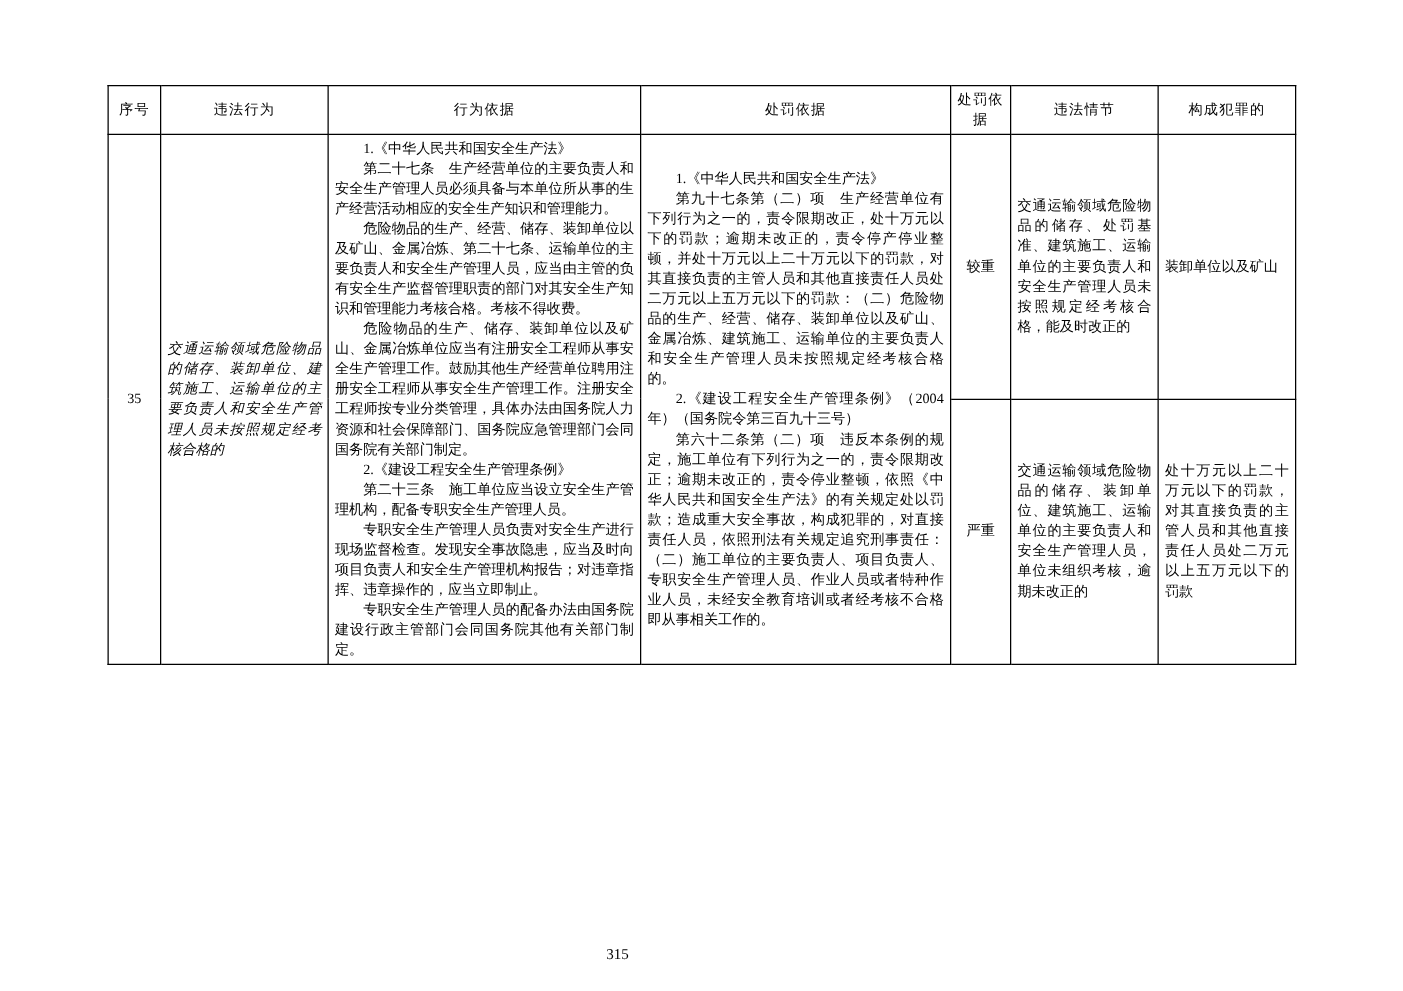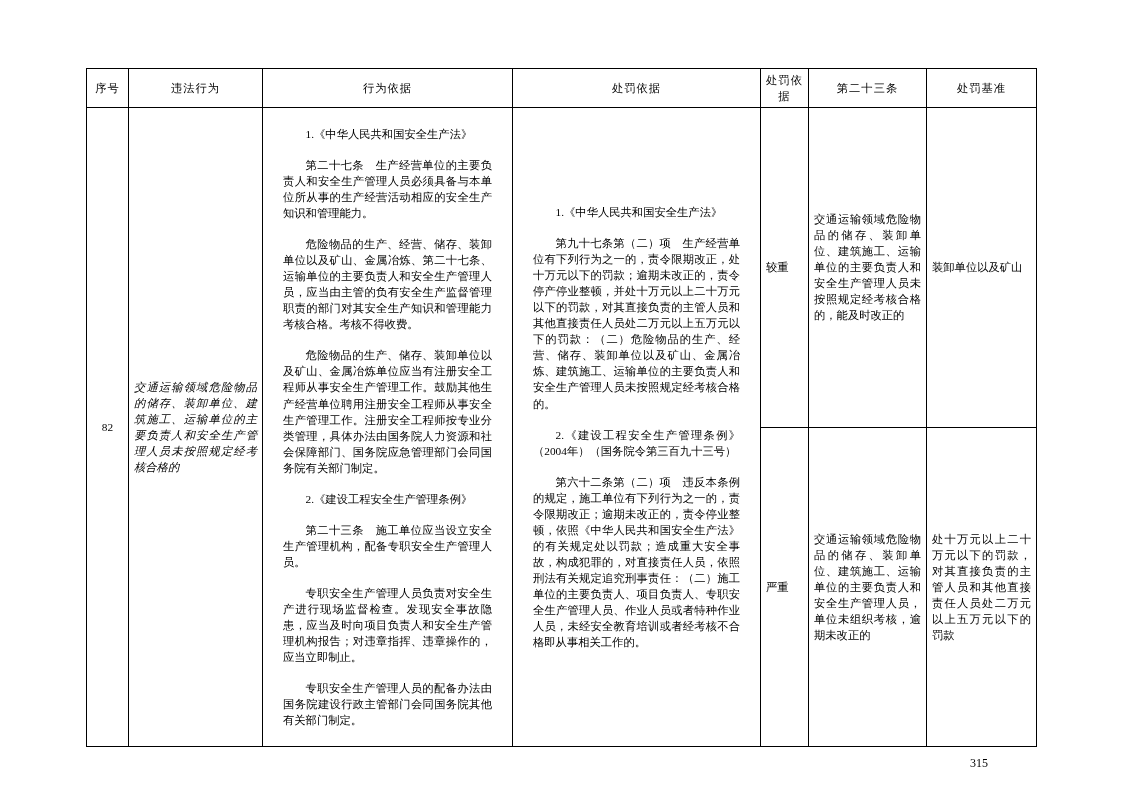--- a/index.html
+++ b/index.html
@@ -51,28 +51,29 @@
   .col-std   { width: 110px; }
 
   .cell-center {
     text-align: center;
   }
   .cell-just {
     text-align: justify;
     text-justify: inter-ideograph;
   }
   .para {
-    margin: 15px;
+    margin: 0;
     text-indent: 2em;
   }
   .para + .para { margin-top: 0; }
   .nowrap-seq {
     font-size: 12.4px;
   }
   .deg-cell {
+    text-align: center;
     font-size: 11.6px;
   }
   .circ-cell, .std-cell {
     text-align: justify;
     text-justify: inter-ideograph;
     font-size: 11.3px;
     line-height: 1.55;
     padding: 6px 8px;
   }
   .act-cell {
@@ -81,21 +82,21 @@
     font-size: 11.3px;
     line-height: 1.55;
     padding: 6px 8px;
     font-style: italic;
   }
   .page-number {
     position: absolute;
     bottom: 22px;
     left: 0;
     width: 100%;
-    text-align: right;
+    text-align: center;
     font-size: 12px;
     font-family: "Liberation Serif", "DejaVu Serif", serif;
   }
 </style>
 </head>
 <body>
 
 <div class="page">
 
   <table class="doc-table">
@@ -108,46 +109,46 @@
       <col class="col-circ">
       <col class="col-std">
     </colgroup>
     <thead>
       <tr>
         <td>序号</td>
         <td>违法行为</td>
         <td>行为依据</td>
         <td>处罚依据</td>
         <td>处罚依据</td>
-        <td>第二十三条</td>
-        <td>处罚基准</td>
+        <td>违法情节</td>
+        <td>构成犯罪的</td>
       </tr>
     </thead>
     <tbody>
       <tr>
-        <td class="cell-center nowrap-seq" rowspan="2">82</td>
+        <td class="cell-center nowrap-seq" rowspan="2">35</td>
         <td class="act-cell" rowspan="2">交通运输领域危险物品的储存、装卸单位、建筑施工、运输单位的主要负责人和安全生产管理人员未按照规定经考核合格的</td>
         <td class="cell-just" rowspan="2">
           <p class="para">1.《中华人民共和国安全生产法》</p>
           <p class="para">第二十七条　生产经营单位的主要负责人和安全生产管理人员必须具备与本单位所从事的生产经营活动相应的安全生产知识和管理能力。</p>
           <p class="para">危险物品的生产、经营、储存、装卸单位以及矿山、金属冶炼、第二十七条、运输单位的主要负责人和安全生产管理人员，应当由主管的负有安全生产监督管理职责的部门对其安全生产知识和管理能力考核合格。考核不得收费。</p>
           <p class="para">危险物品的生产、储存、装卸单位以及矿山、金属冶炼单位应当有注册安全工程师从事安全生产管理工作。鼓励其他生产经营单位聘用注册安全工程师从事安全生产管理工作。注册安全工程师按专业分类管理，具体办法由国务院人力资源和社会保障部门、国务院应急管理部门会同国务院有关部门制定。</p>
           <p class="para">2.《建设工程安全生产管理条例》</p>
           <p class="para">第二十三条　施工单位应当设立安全生产管理机构，配备专职安全生产管理人员。</p>
           <p class="para">专职安全生产管理人员负责对安全生产进行现场监督检查。发现安全事故隐患，应当及时向项目负责人和安全生产管理机构报告；对违章指挥、违章操作的，应当立即制止。</p>
           <p class="para">专职安全生产管理人员的配备办法由国务院建设行政主管部门会同国务院其他有关部门制定。</p>
         </td>
         <td class="cell-just" rowspan="2">
           <p class="para">1.《中华人民共和国安全生产法》</p>
           <p class="para">第九十七条第（二）项　生产经营单位有下列行为之一的，责令限期改正，处十万元以下的罚款；逾期未改正的，责令停产停业整顿，并处十万元以上二十万元以下的罚款，对其直接负责的主管人员和其他直接责任人员处二万元以上五万元以下的罚款：（二）危险物品的生产、经营、储存、装卸单位以及矿山、金属冶炼、建筑施工、运输单位的主要负责人和安全生产管理人员未按照规定经考核合格的。</p>
           <p class="para">2.《建设工程安全生产管理条例》（2004年）（国务院令第三百九十三号）</p>
           <p class="para">第六十二条第（二）项　违反本条例的规定，施工单位有下列行为之一的，责令限期改正；逾期未改正的，责令停业整顿，依照《中华人民共和国安全生产法》的有关规定处以罚款；造成重大安全事故，构成犯罪的，对直接责任人员，依照刑法有关规定追究刑事责任：（二）施工单位的主要负责人、项目负责人、专职安全生产管理人员、作业人员或者特种作业人员，未经安全教育培训或者经考核不合格即从事相关工作的。</p>
         </td>
         <td class="deg-cell">较重</td>
-        <td class="circ-cell">交通运输领域危险物品的储存、装卸单位、建筑施工、运输单位的主要负责人和安全生产管理人员未按照规定经考核合格的，能及时改正的</td>
+        <td class="circ-cell">交通运输领域危险物品的储存、处罚基准、建筑施工、运输单位的主要负责人和安全生产管理人员未按照规定经考核合格，能及时改正的</td>
         <td class="std-cell">装卸单位以及矿山</td>
       </tr>
       <tr>
         <td class="deg-cell">严重</td>
         <td class="circ-cell">交通运输领域危险物品的储存、装卸单位、建筑施工、运输单位的主要负责人和安全生产管理人员，单位未组织考核，逾期未改正的</td>
         <td class="std-cell">处十万元以上二十万元以下的罚款，对其直接负责的主管人员和其他直接责任人员处二万元以上五万元以下的罚款</td>
       </tr>
     </tbody>
   </table>
 

